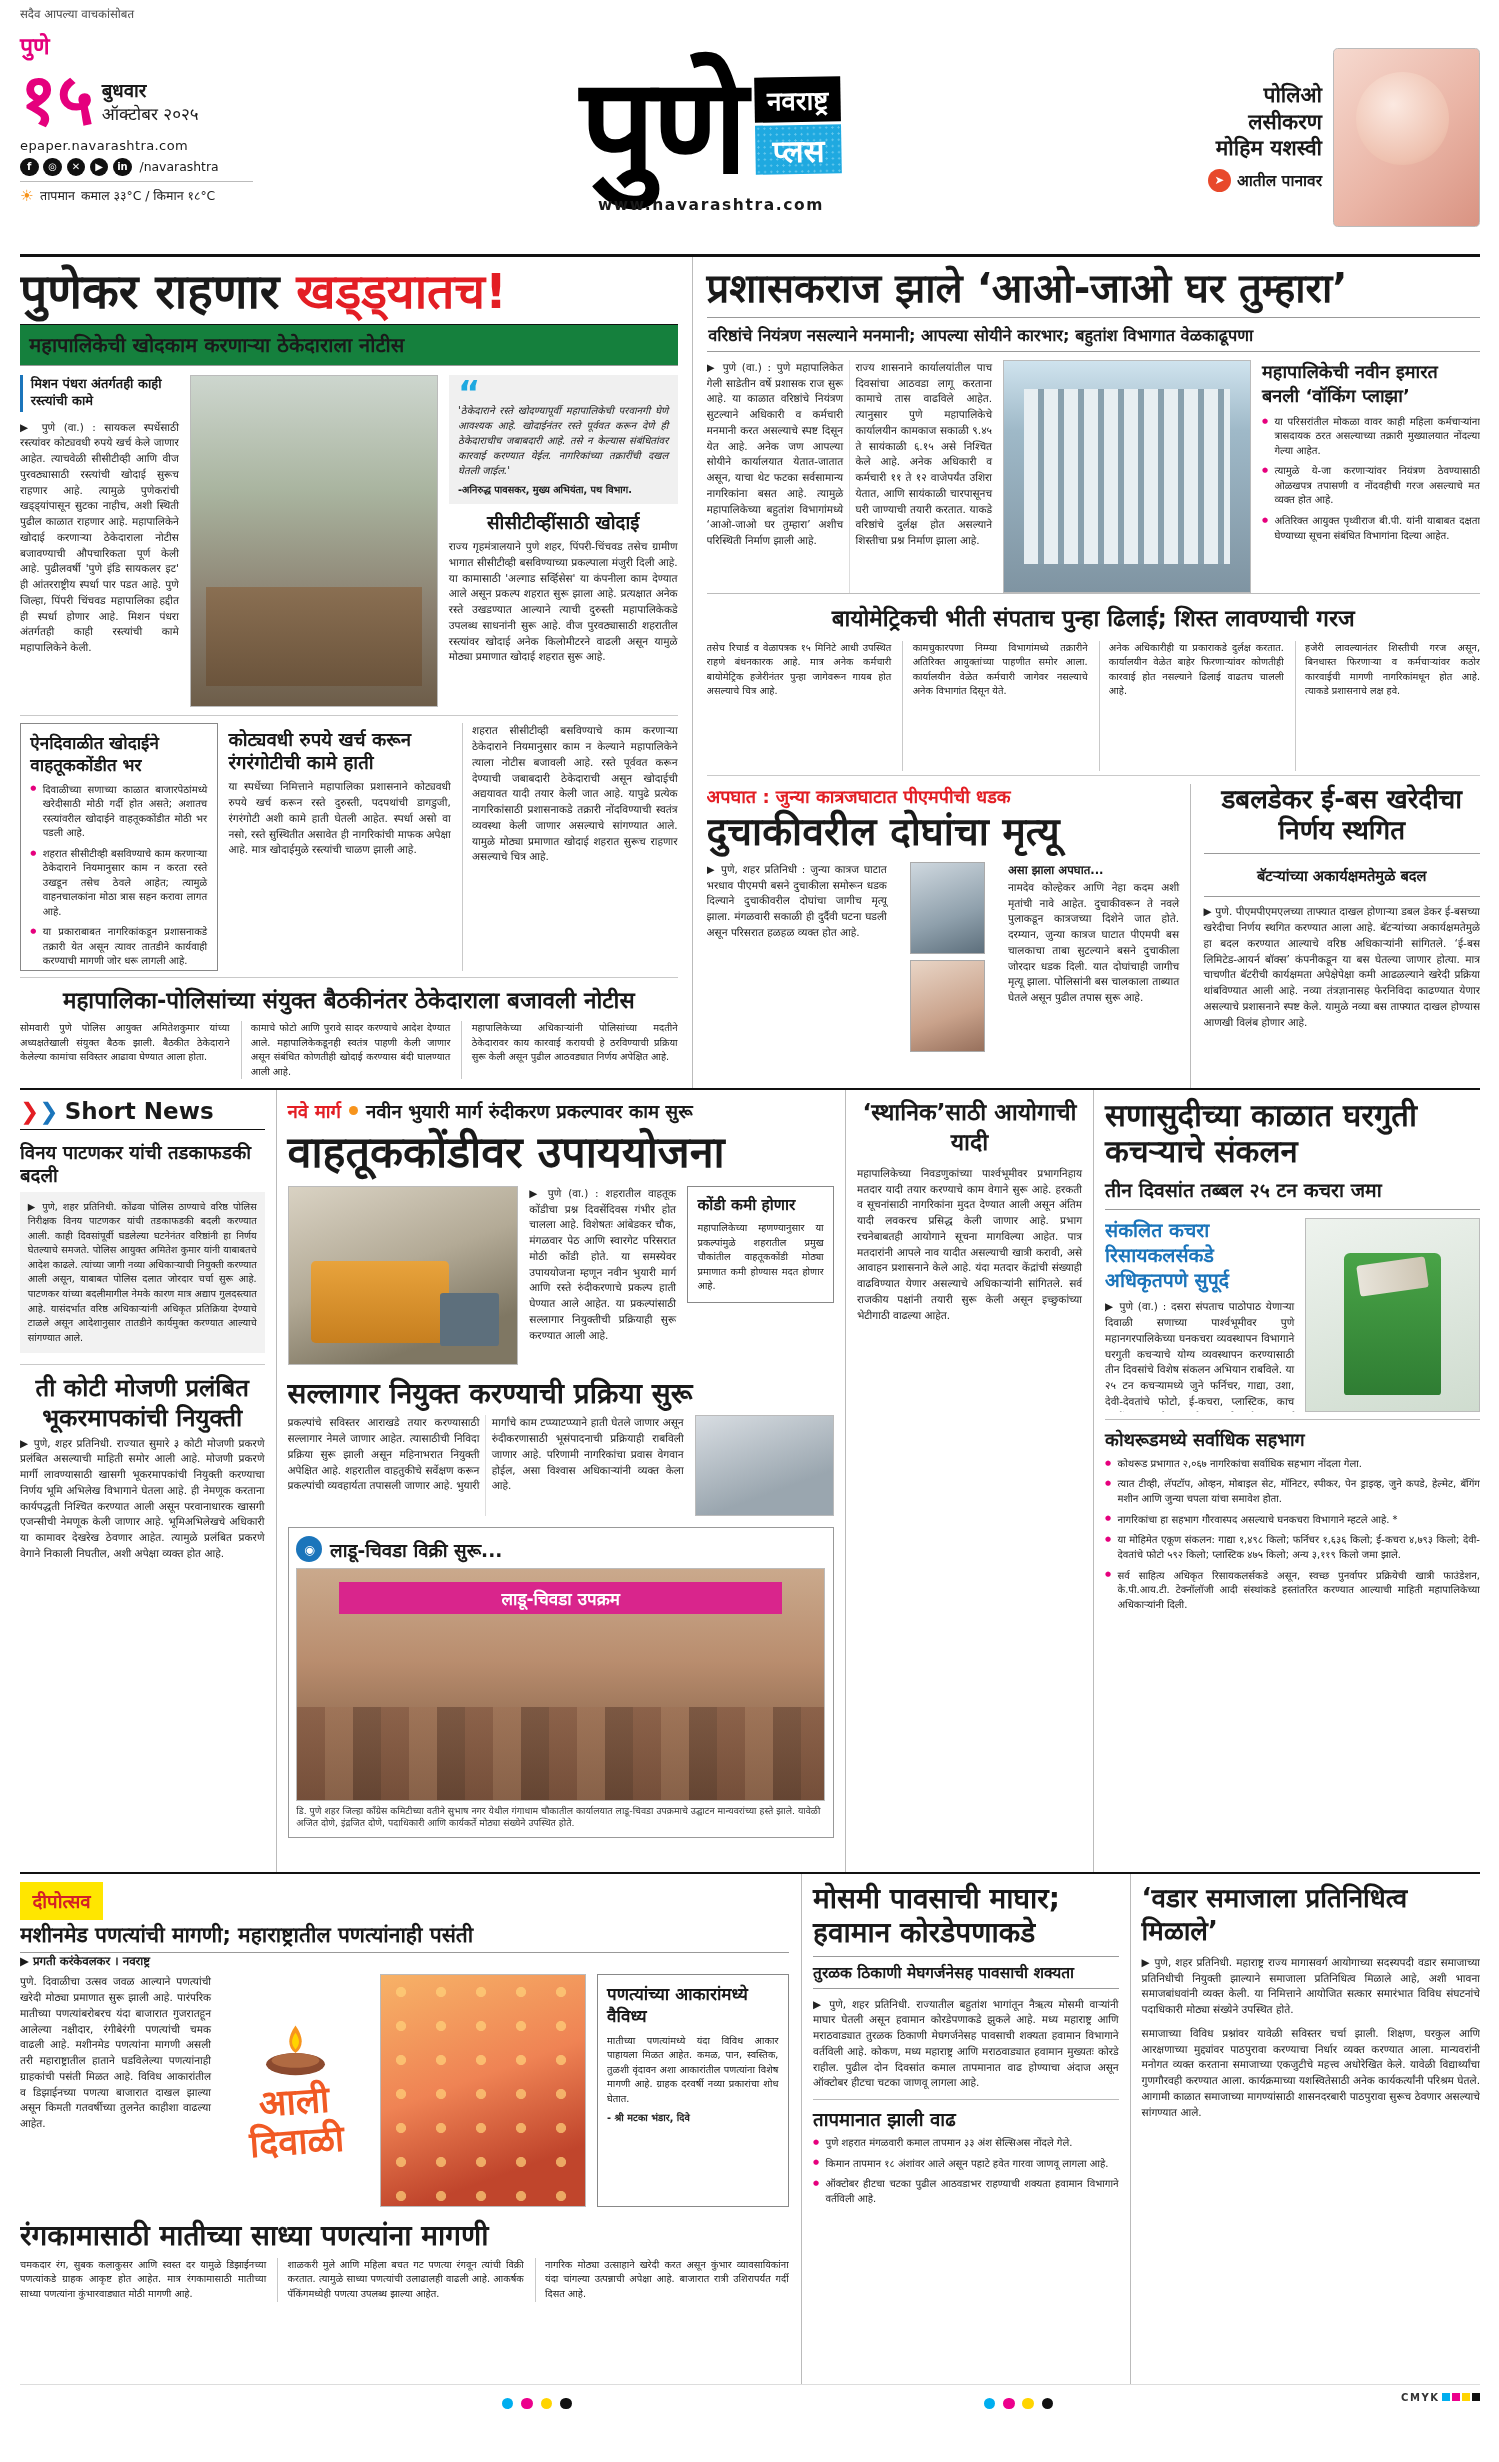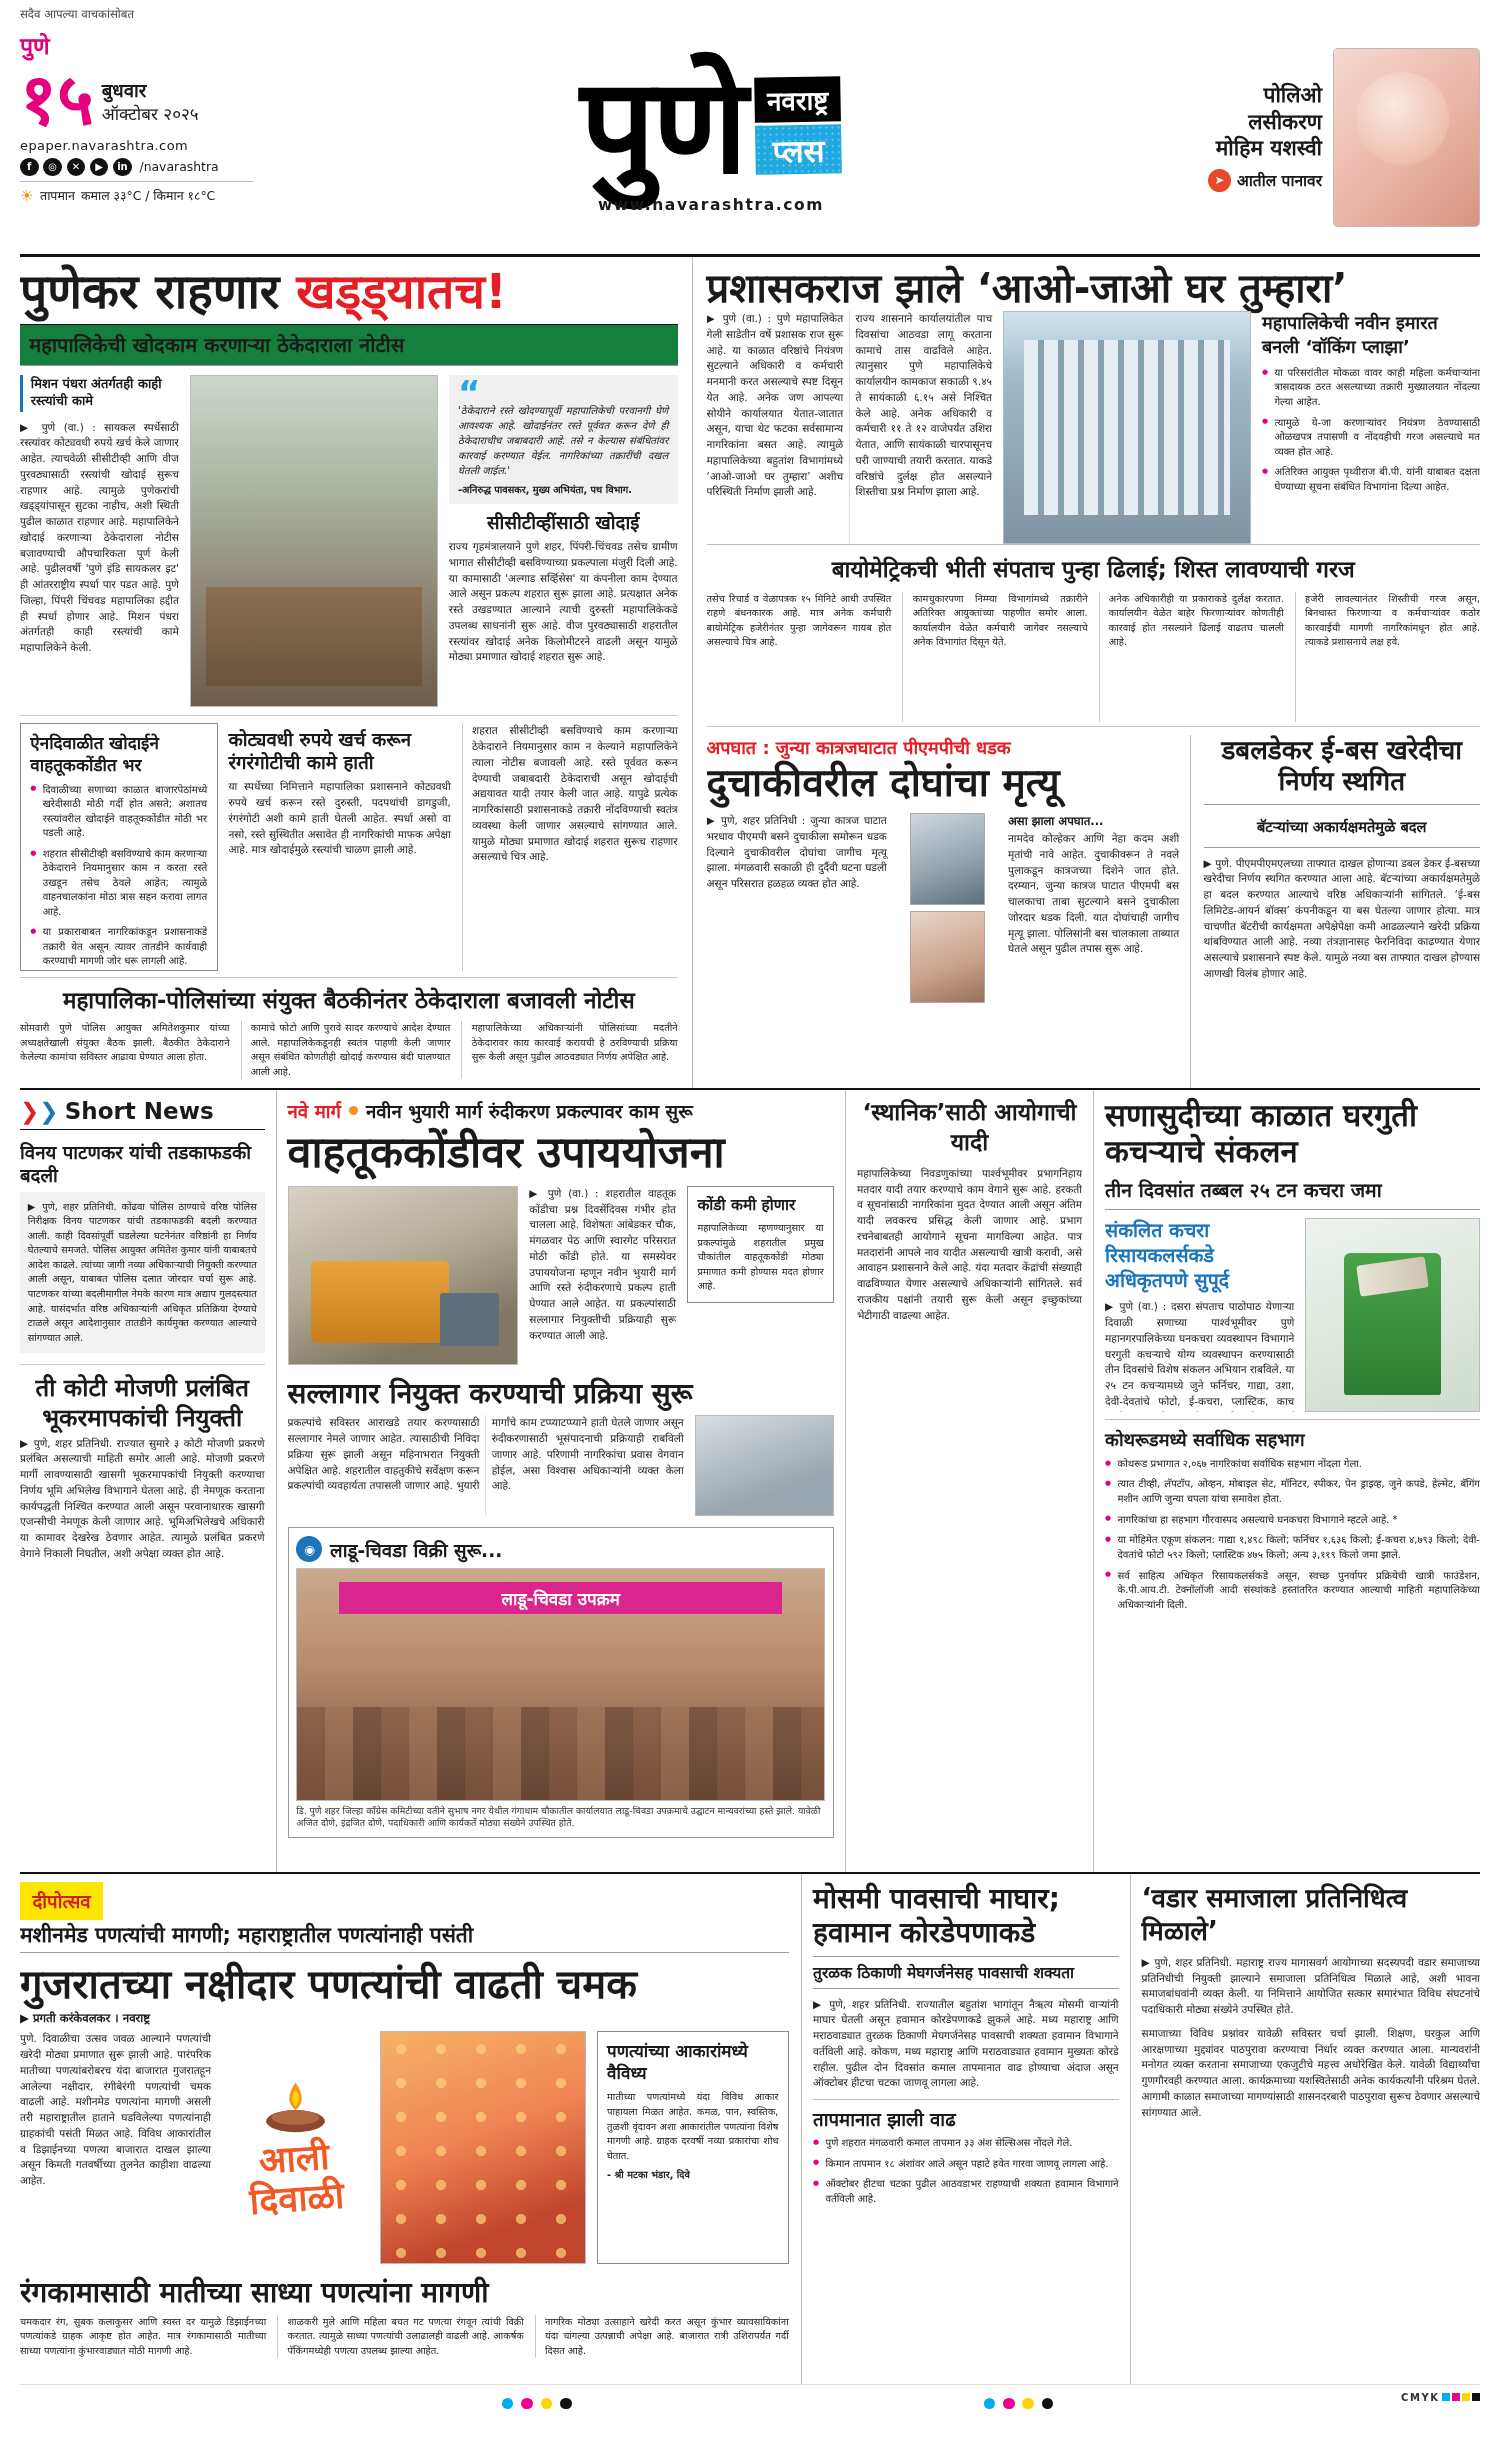--- a/index.html
+++ b/index.html
@@ -252,20 +252,21 @@
         <div class="row">
           <p class="bodytext sm" style="width:33%;">सोमवारी पुणे पोलिस आयुक्त अमितेशकुमार यांच्या अध्यक्षतेखाली संयुक्त बैठक झाली. बैठकीत ठेकेदाराने केलेल्या कामांचा सविस्तर आढावा घेण्यात आला होता.</p>
           <p class="bodytext sm vr" style="width:33%; padding-left:9.3px;">कामाचे फोटो आणि पुरावे सादर करण्याचे आदेश देण्यात आले. महापालिकेकडूनही स्वतंत्र पाहणी केली जाणार असून संबंधित कोणतीही खोदाई करण्यास बंदी घालण्यात आली आहे.</p>
           <p class="bodytext sm vr" style="width:34%; padding-left:9.3px;">महापालिकेच्या अधिकाऱ्यांनी पोलिसांच्या मदतीने ठेकेदारावर काय कारवाई करायची हे ठरविण्याची प्रक्रिया सुरू केली असून पुढील आठवड्यात निर्णय अपेक्षित आहे.</p>
         </div>
       </div>
     </article>
 
     <article class="ts-right">
       <h1 class="h1b">प्रशासकराज झाले ‘आओ-जाओ घर तुम्हारा’</h1>
+      <div class="deck2">वरिष्ठांचे नियंत्रण नसल्याने मनमानी; आपल्या सोयीने कारभार; बहुतांश विभागात वेळकाढूपणा</div>
 
       <div class="row" style="height:233px; overflow:hidden;">
         <div style="width:38%;" class="cols-2">
           <p class="bodytext">▶ पुणे (वा.) : पुणे महापालिकेत गेली साडेतीन वर्षे प्रशासक राज सुरू आहे. या काळात वरिष्ठांचे नियंत्रण सुटल्याने अधिकारी व कर्मचारी मनमानी करत असल्याचे स्पष्ट दिसून येत आहे. अनेक जण आपल्या सोयीने कार्यालयात येतात-जातात असून, याचा थेट फटका सर्वसामान्य नागरिकांना बसत आहे. त्यामुळे महापालिकेच्या बहुतांश विभागांमध्ये ‘आओ-जाओ घर तुम्हारा’ अशीच परिस्थिती निर्माण झाली आहे.</p>
           <p class="bodytext" style="margin-top:6.2px;">राज्य शासनाने कार्यालयांतील पाच दिवसांचा आठवडा लागू करताना कामाचे तास वाढविले आहेत. त्यानुसार पुणे महापालिकेचे कार्यालयीन कामकाज सकाळी ९.४५ ते सायंकाळी ६.१५ असे निश्चित केले आहे. अनेक अधिकारी व कर्मचारी ११ ते १२ वाजेपर्यंत उशिरा येतात, आणि सायंकाळी चारपासूनच घरी जाण्याची तयारी करतात. याकडे वरिष्ठांचे दुर्लक्ष होत असल्याने शिस्तीचा प्रश्न निर्माण झाला आहे.</p>
         </div>
         <div class="ph bldg-ph" style="width:33%;"></div>
         <div style="width:29%;">
           <div class="plaza-head">महापालिकेची नवीन इमारत बनली ‘वॉकिंग प्लाझा’</div>
           <ul class="dotlist">
@@ -394,21 +395,20 @@
     </div>
   </section>
 
   <section class="botband">
 
     <article class="bcolA">
       <div class="deep-row">
         <div class="deep-tag">दीपोत्सव</div>
         <div class="deep-bar">मशीनमेड पणत्यांची मागणी; महाराष्ट्रातील पणत्यांनाही पसंती</div>
       </div>
-      <h2 class="diwali-h">गुजरातच्या नक्षीदार पणत्यांची वाढती चमक</h2>
       <div class="byline">▶ प्रगती करंकेवलकर । नवराष्ट्र</div>
 
       <div class="row" style="height:233px; overflow:hidden;">
         <p class="bodytext" style="width:26%;">पुणे. दिवाळीचा उत्सव जवळ आल्याने पणत्यांची खरेदी मोठ्या प्रमाणात सुरू झाली आहे. पारंपरिक मातीच्या पणत्यांबरोबरच यंदा बाजारात गुजरातहून आलेल्या नक्षीदार, रंगीबेरंगी पणत्यांची चमक वाढली आहे. मशीनमेड पणत्यांना मागणी असली तरी महाराष्ट्रातील हाताने घडविलेल्या पणत्यांनाही ग्राहकांची पसंती मिळत आहे. विविध आकारांतील व डिझाईनच्या पणत्या बाजारात दाखल झाल्या असून किमती गतवर्षीच्या तुलनेत काहीशा वाढल्या आहेत.</p>
         <div class="deco-diwali" style="width:20%;">
           <svg width="93" height="57" viewBox="0 0 100 62" aria-hidden="true">
             <ellipse cx="50" cy="48" rx="32" ry="12" fill="#8b4a2f"></ellipse>
             <ellipse cx="50" cy="44" rx="26" ry="8" fill="#b06a42"></ellipse>
             <path d="M50 6 C59 19 59 29 50 36 C41 29 41 19 50 6 Z" fill="#f7941d"></path>
             <path d="M50 14 C55 21 55 27 50 32 C45 27 45 21 50 14 Z" fill="#ffd400"></path>

